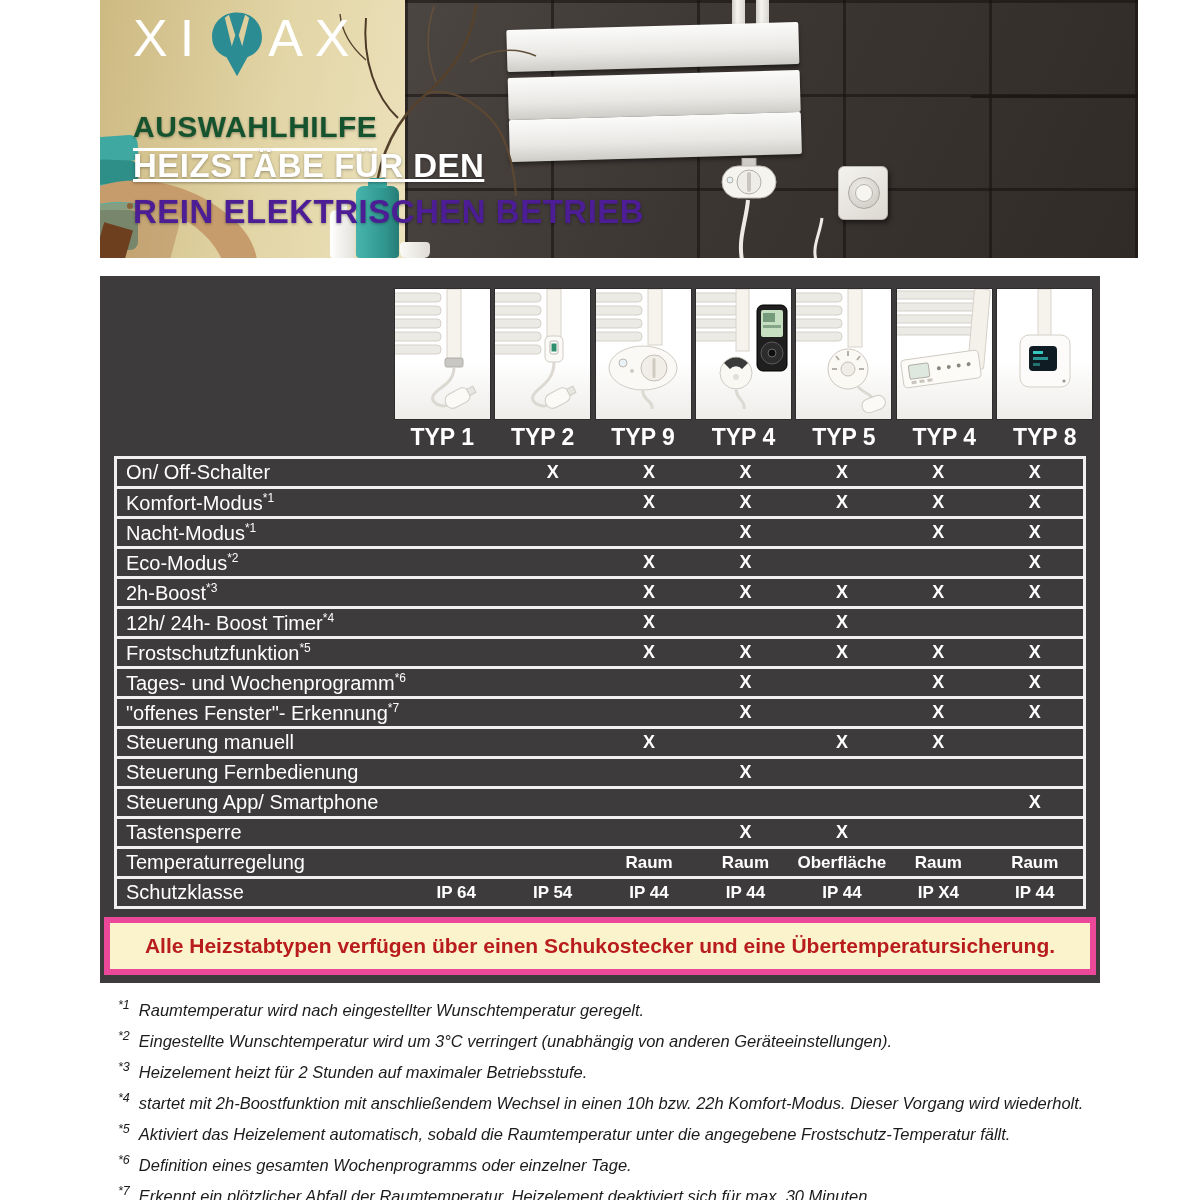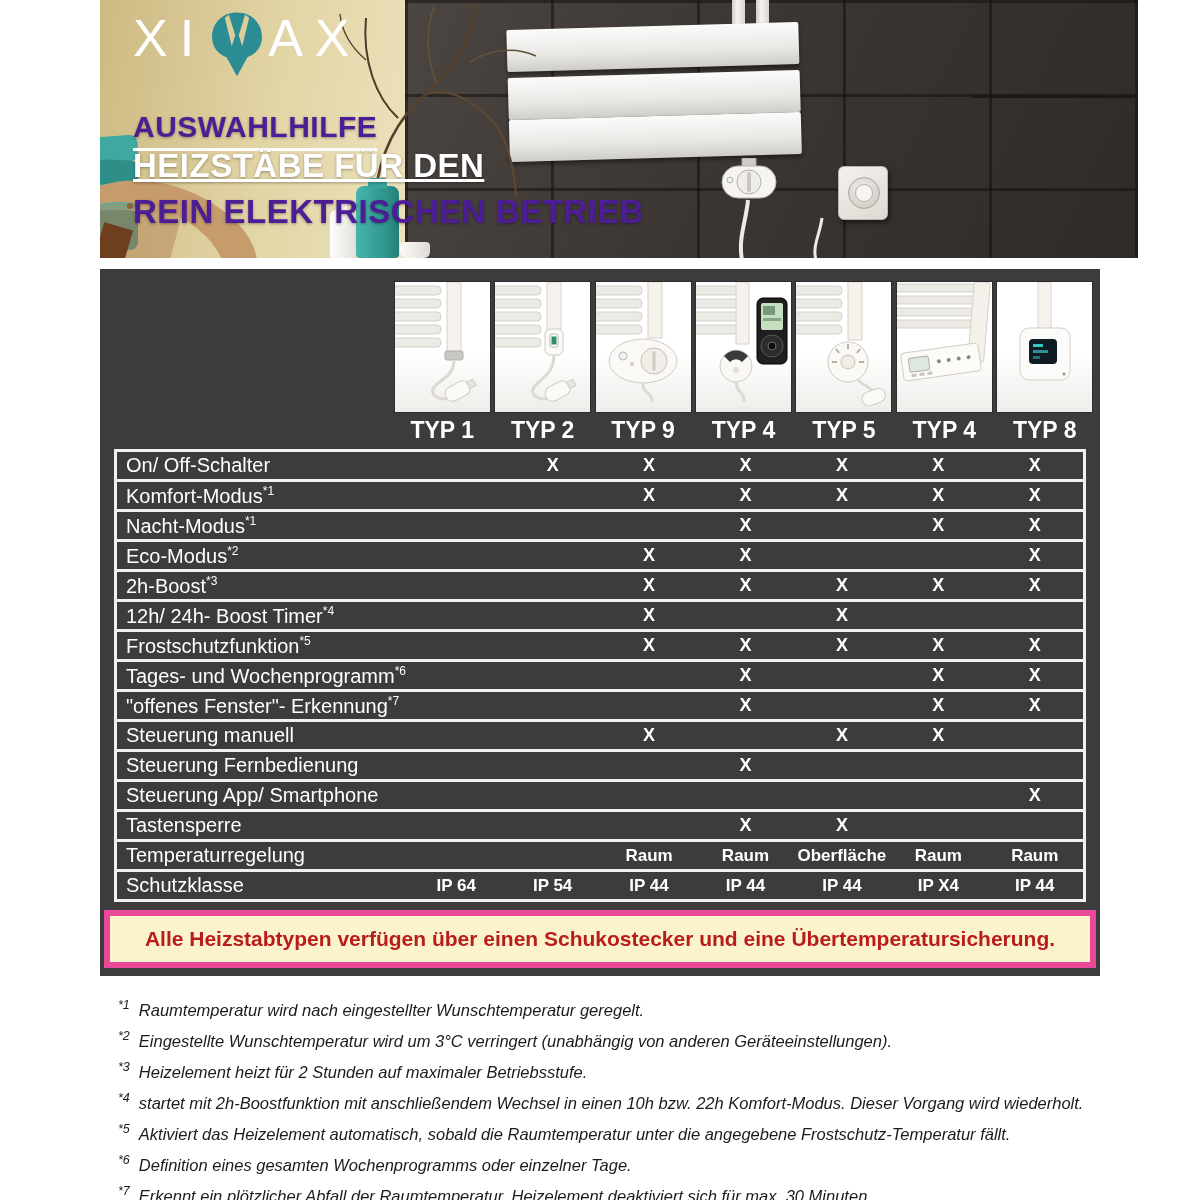--- a/index.html
+++ b/index.html
@@ -40,30 +40,30 @@
   .vase:before{content:"";position:absolute;left:12px;top:-8px;width:19px;height:10px;
         background:#3aa59d;border-radius:4px 4px 0 0;}
   .bottle{position:absolute;left:230px;top:210px;width:25px;height:48px;border-radius:6px 6px 3px 3px;
         background:linear-gradient(90deg,#ffffff,#e4e1da);}
   .bottle:before{content:"";position:absolute;left:8px;top:-10px;width:9px;height:12px;background:#f2f0ea;}
   .cup{position:absolute;left:300px;top:242px;width:30px;height:16px;border-radius:4px 4px 6px 6px;
         background:linear-gradient(90deg,#fbfaf7,#dedbd4);}
   .hero-logo{position:absolute;left:33px;top:12px;display:flex;align-items:flex-start;
         color:#ffffff;font-size:52px;letter-spacing:12px;font-weight:400;line-height:1;}
   .hero-logo svg{margin:0 2px;}
-  .kicker{position:absolute;left:33px;top:110px;color:#4c1d95;font-size:30px;font-weight:bold;
+  .kicker{position:absolute;left:33px;top:110px;color:#14532d;font-size:30px;font-weight:bold;
         letter-spacing:.5px;border-bottom:3px solid #fff;padding-bottom:4px;
         text-shadow:0 1px 3px rgba(0,0,0,.35);}
   .title1{position:absolute;left:33px;top:147px;color:#fff;font-size:33px;font-weight:bold;
         letter-spacing:.5px;text-shadow:0 1px 3px rgba(0,0,0,.35);text-decoration:underline;}
   .title2{position:absolute;left:33px;top:193px;color:#4c1d95;font-size:33px;font-weight:bold;
         letter-spacing:.5px;text-shadow:0 1px 3px rgba(0,0,0,.35);}
 
   
-  .tbl{position:absolute;left:100px;top:269px;width:1000px;background:#3D3B3C;padding-bottom:8px;}
+  .tbl{position:absolute;left:100px;top:276px;width:1000px;background:#3D3B3C;padding-bottom:8px;}
   .prow,.trow{display:flex;padding-left:292px;padding-right:5px;}
   .prow{padding-top:13px;}
   .pcell{flex:1;display:flex;justify-content:center;}
   .pbox{width:95px;height:130px;background:linear-gradient(180deg,#ffffff 55%,#eeedea);
         box-shadow:0 0 0 1px #2e2c2d;}
   .trow{height:37px;align-items:center;}
   .tcell{flex:1;text-align:center;color:#fff;font-weight:bold;font-size:23px;}
   .grid{margin:0 14px;border:3px solid #F1EFEF;}
   .grow{display:flex;height:27px;align-items:center;border-bottom:3px solid #F1EFEF;}
   .grow:last-child{border-bottom:none;}

